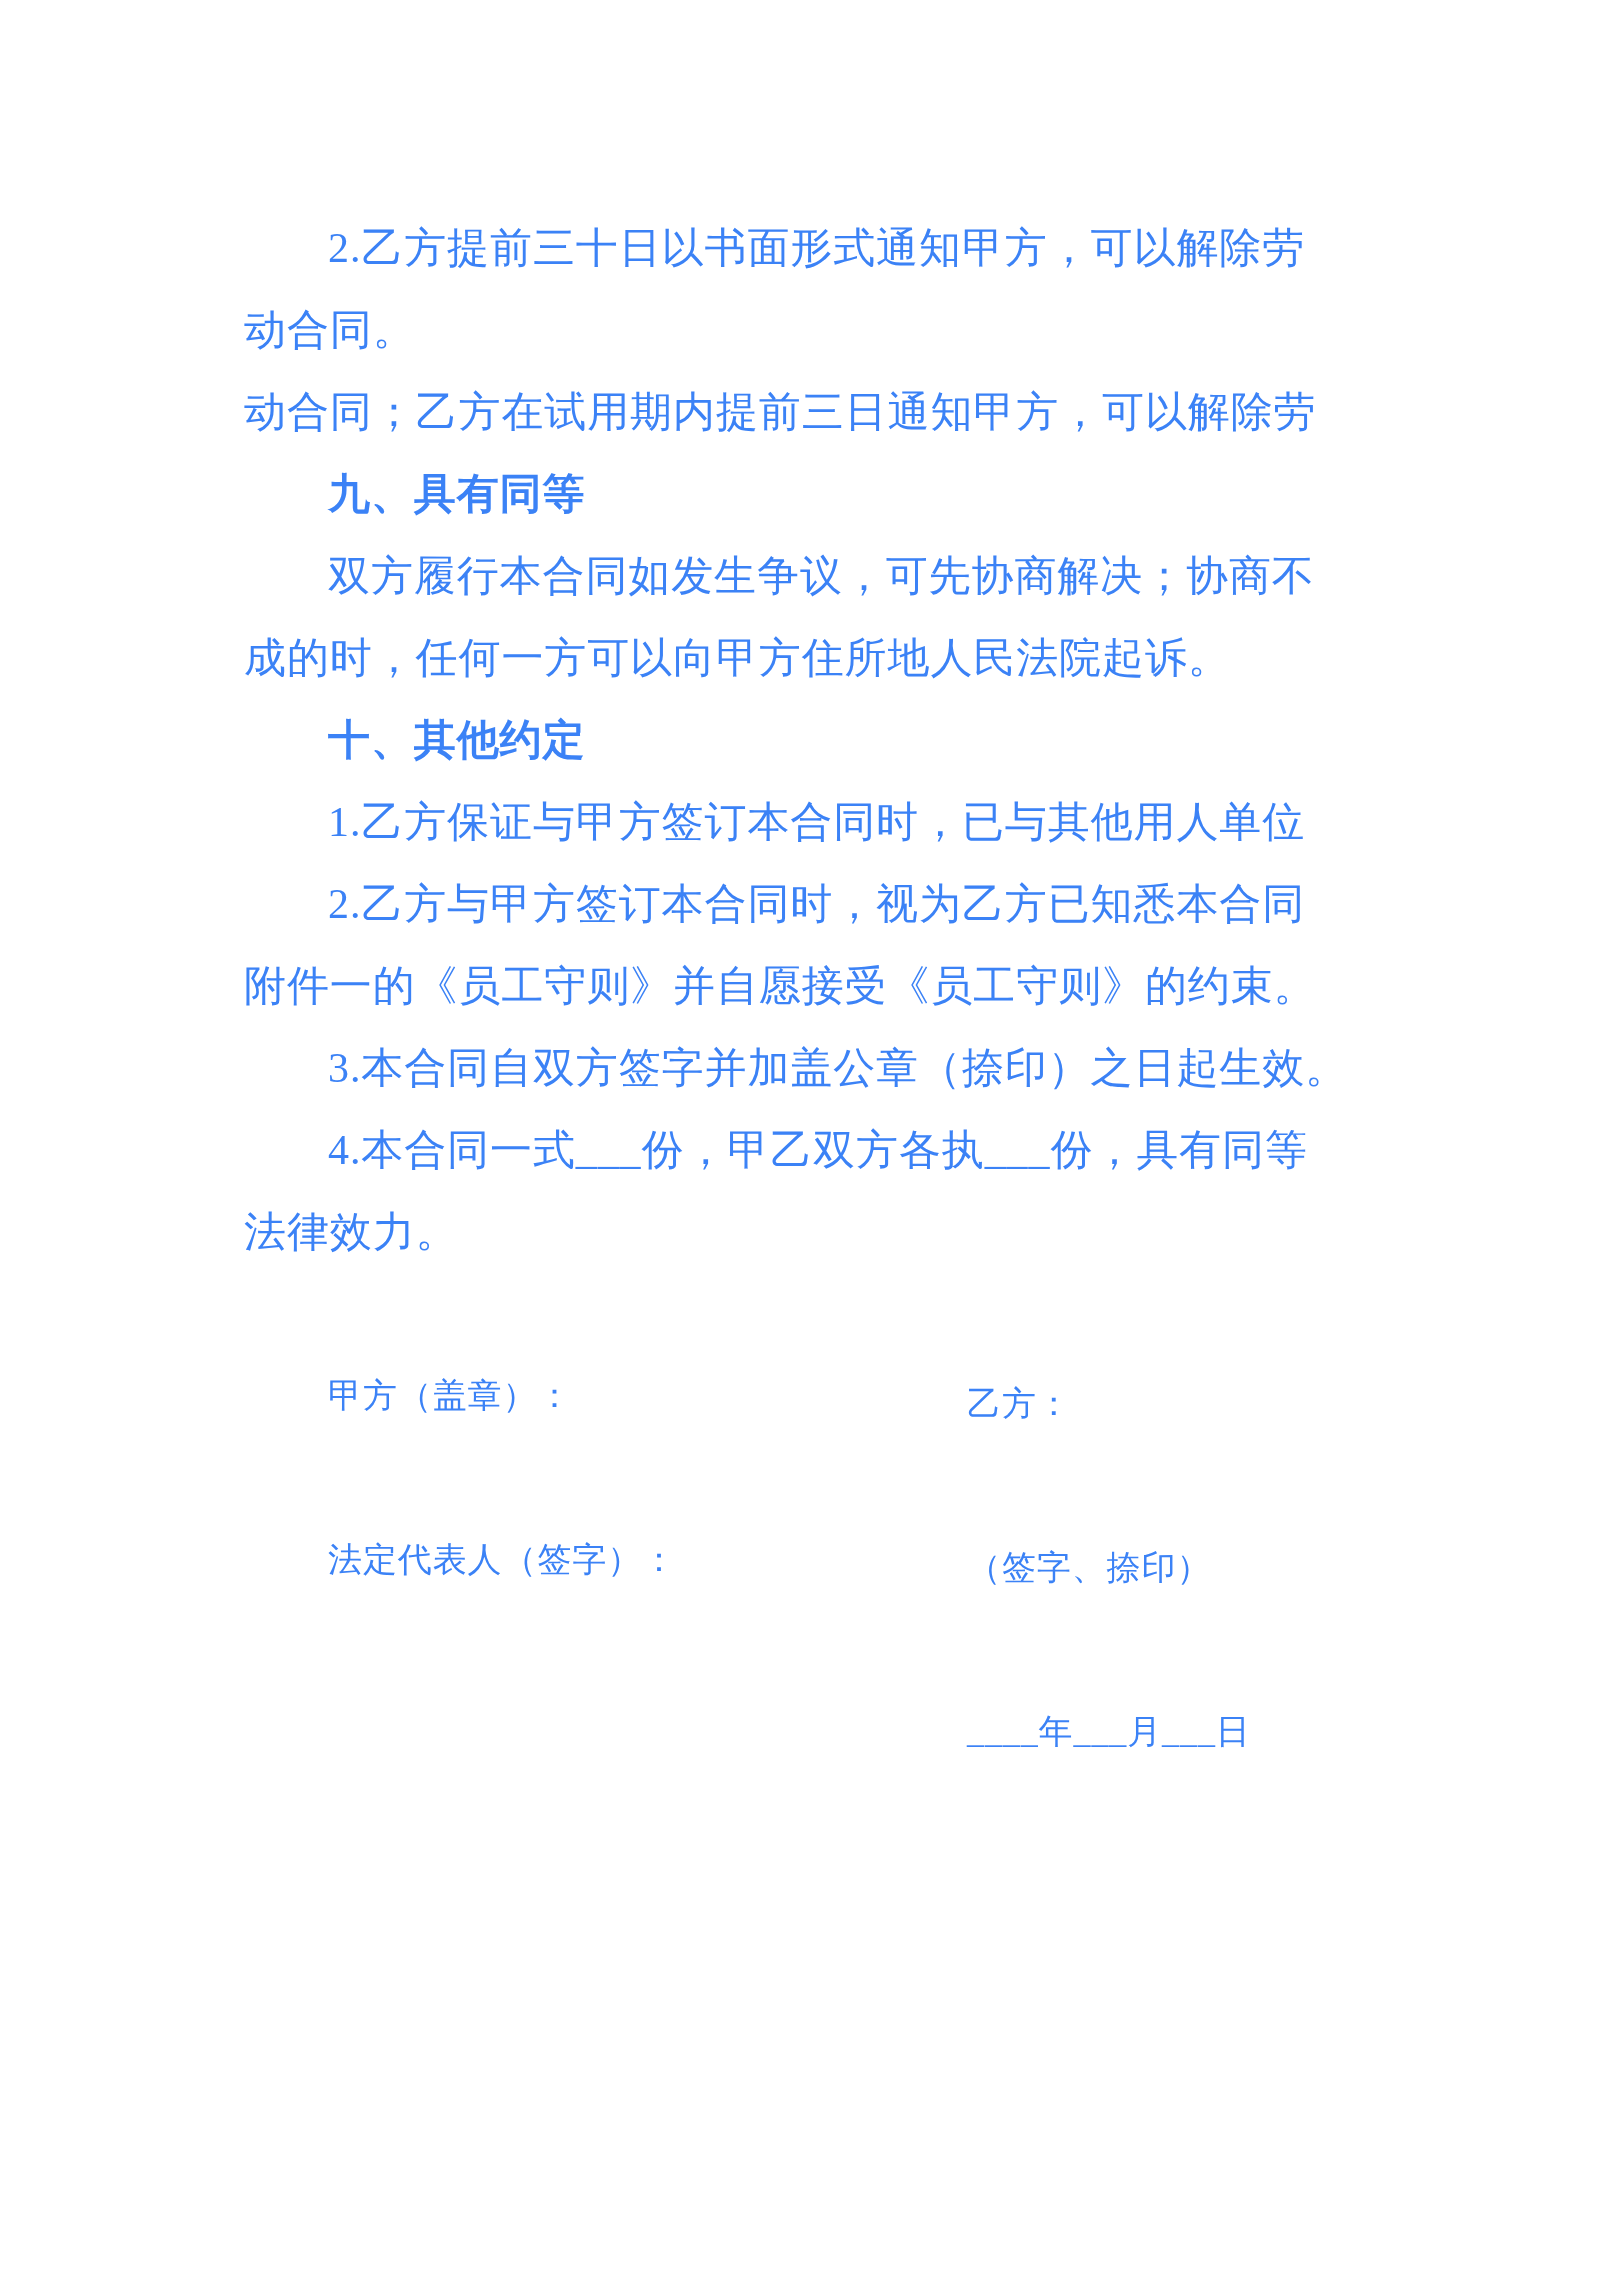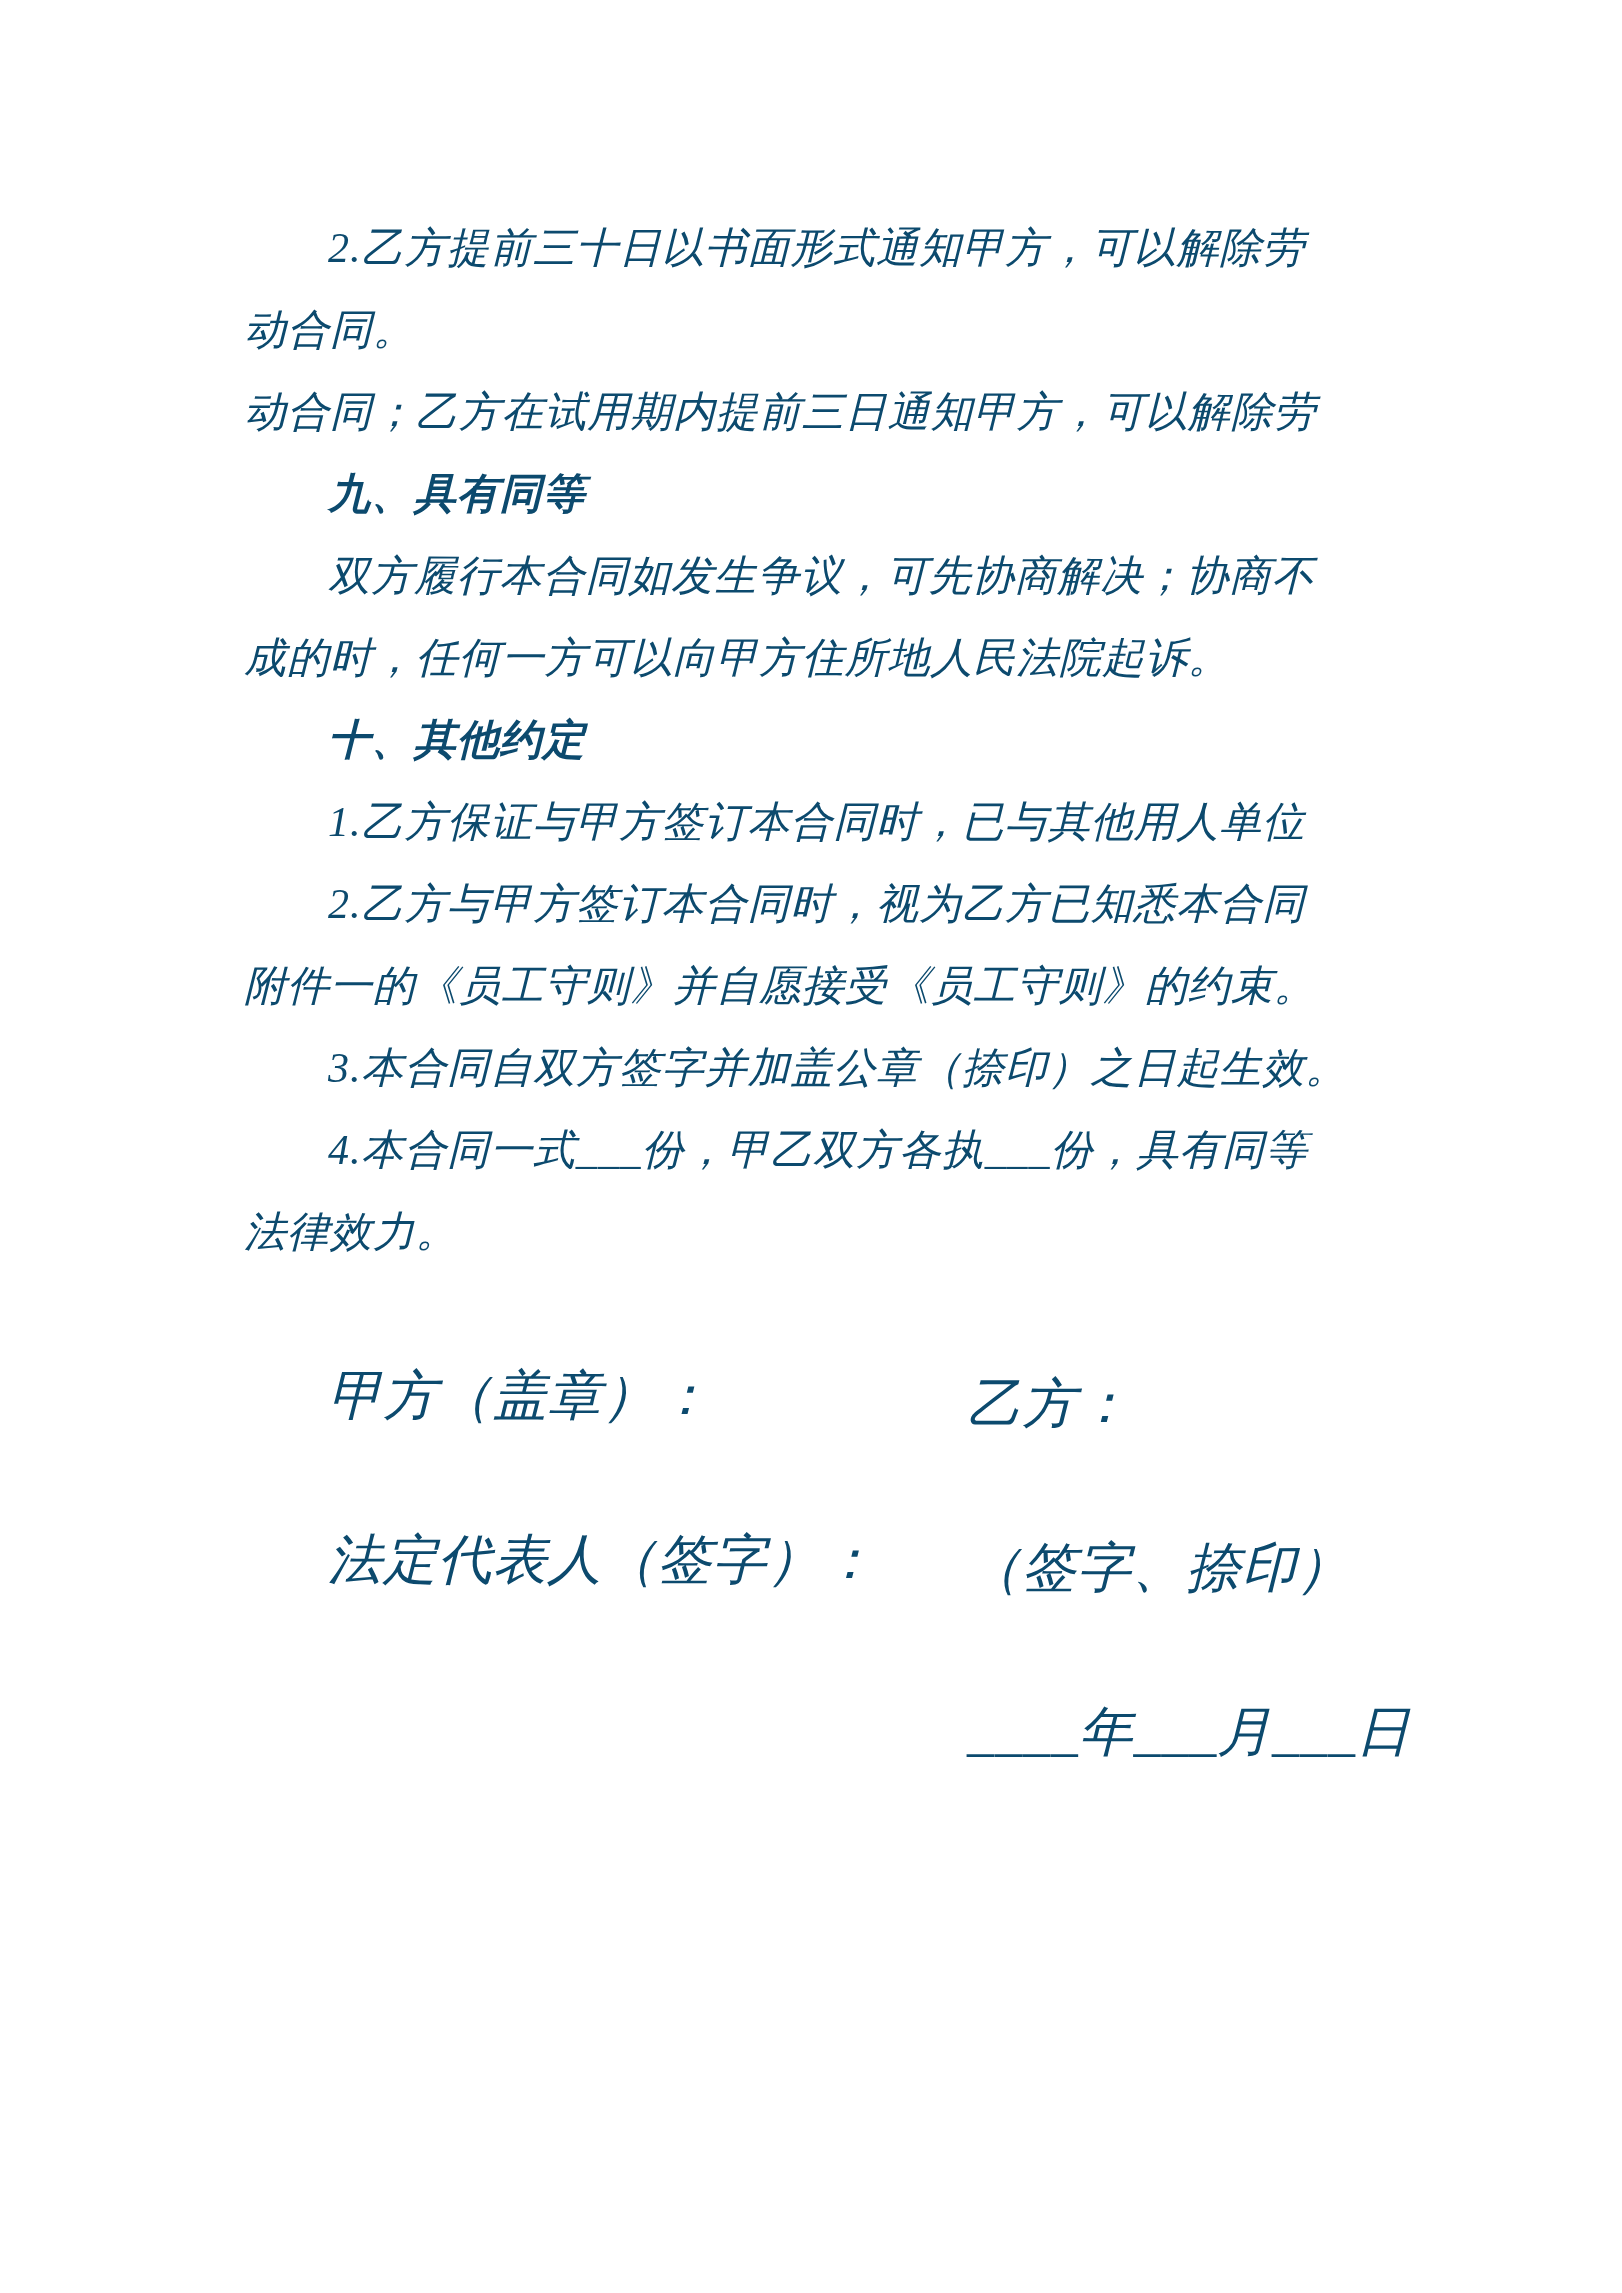--- a/index.html
+++ b/index.html
@@ -1,44 +1,43 @@
 <!DOCTYPE html>
 <html style="font-size:14.5px"><head>
 <meta charset="utf-8">
 <style>
   html, body { margin: 0; padding: 0; background: #ffffff; }
   .page {
     position: relative;
     width: 1623px;
     height: 2294px;
     background: #ffffff;
-    color: #0c4a6e;
+    color: #3b82f6;
     font-family: "Liberation Serif", "DejaVu Serif", serif;
     box-sizing: border-box;
     padding: 207px 245px 0 244px;
     overflow: hidden;
-    font-style: italic;
   }
   .line {
     font-size: 42px;
     line-height: 82px;
     height: 82px;
     white-space: pre;
     letter-spacing: 0.9px;
   }
   .indent { padding-left: 84px; }
   .heading {
     font-family: "Liberation Sans", "DejaVu Sans", sans-serif;
     font-weight: bold;
   }
   .spacer { height: 82px; }
   .sig-row {
     position: relative;
     height: 82px;
-    font-size: 54px;
+    font-size: 34px;
     line-height: 82px;
     white-space: pre;
     letter-spacing: 0.9px;
   }
   .sig-left  { position: absolute; left: 84px;  top: 0; }
   .sig-right { position: absolute; left: 723px; top: 8px; }
 </style>
 </head>
 <body>
 

